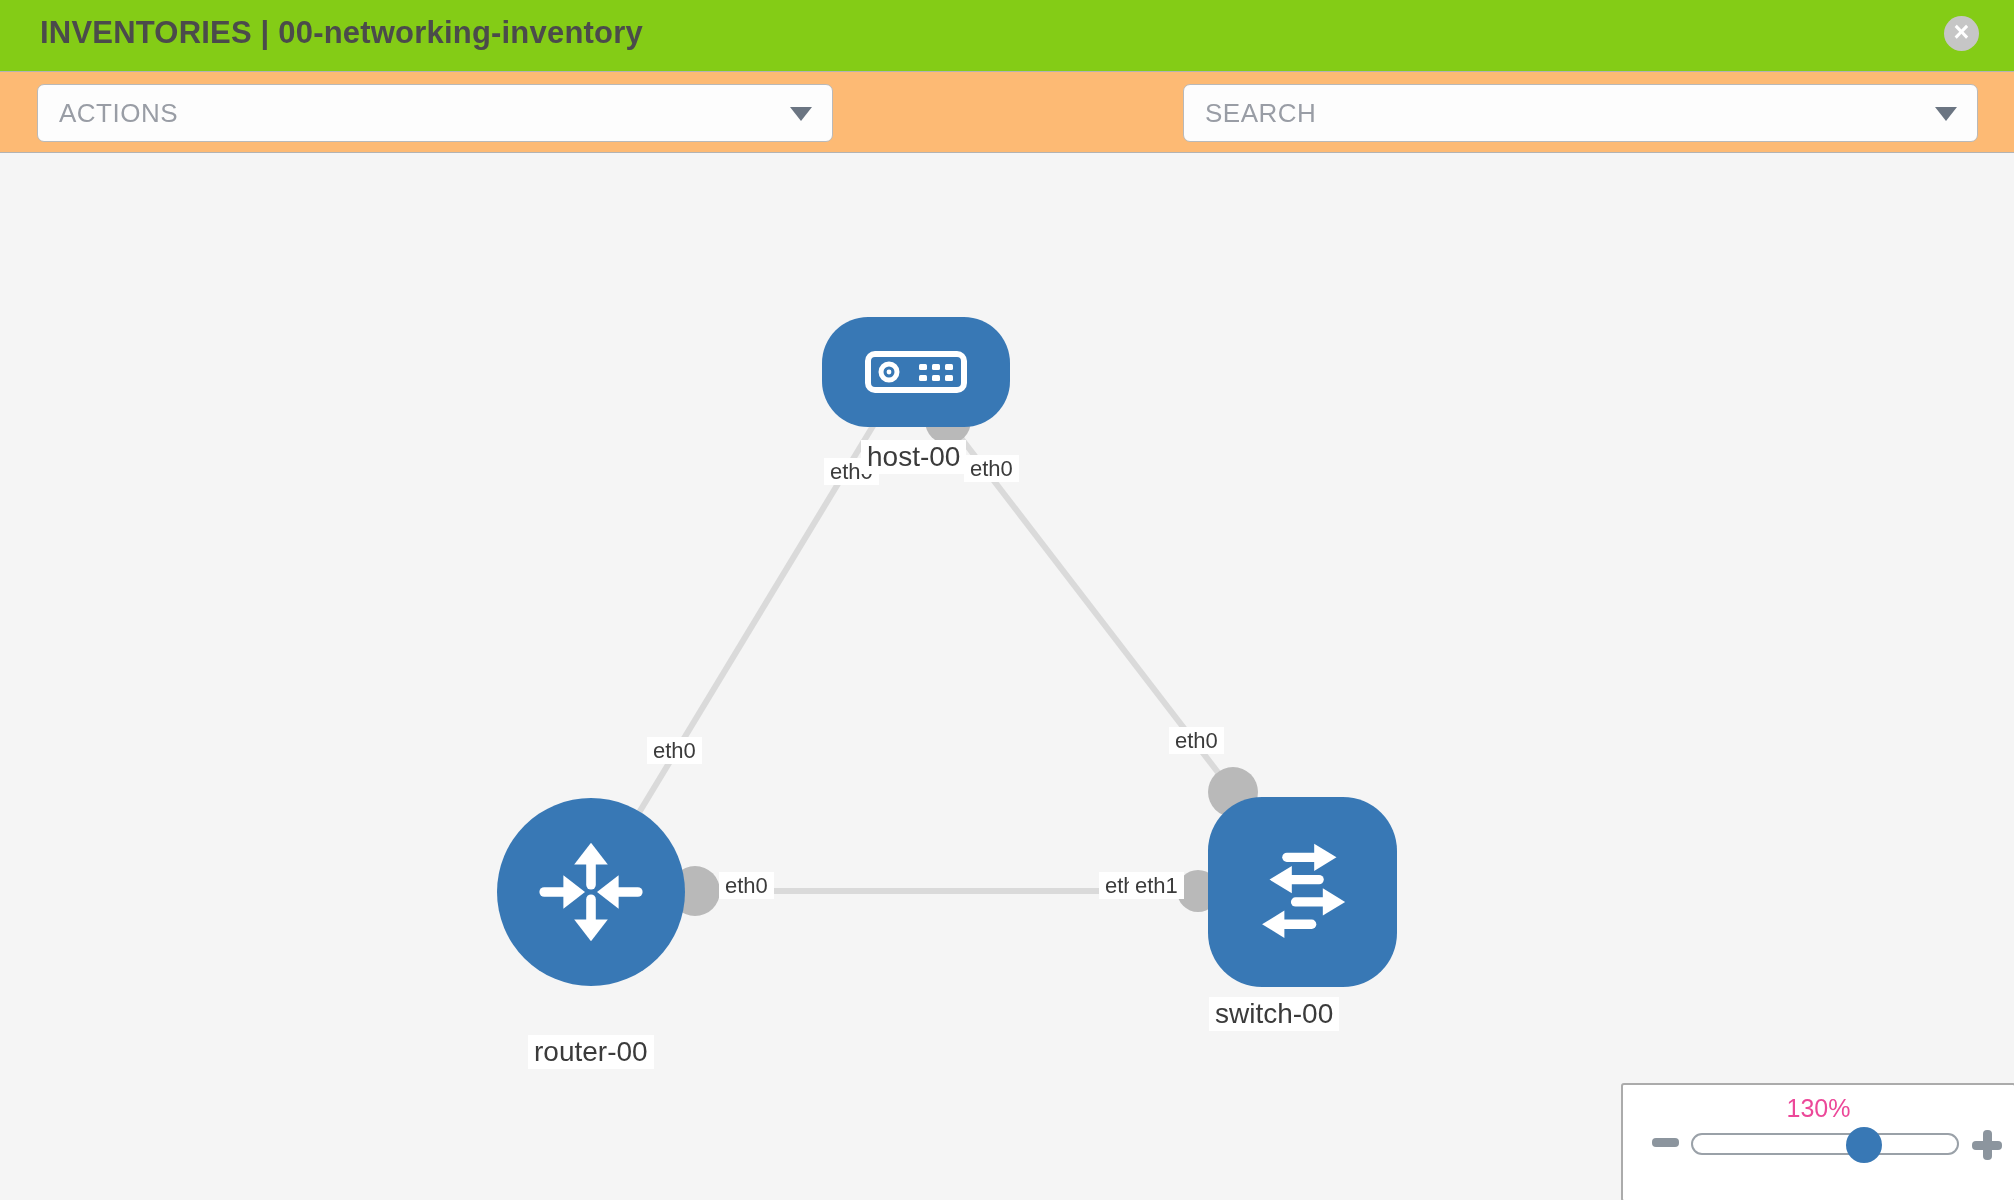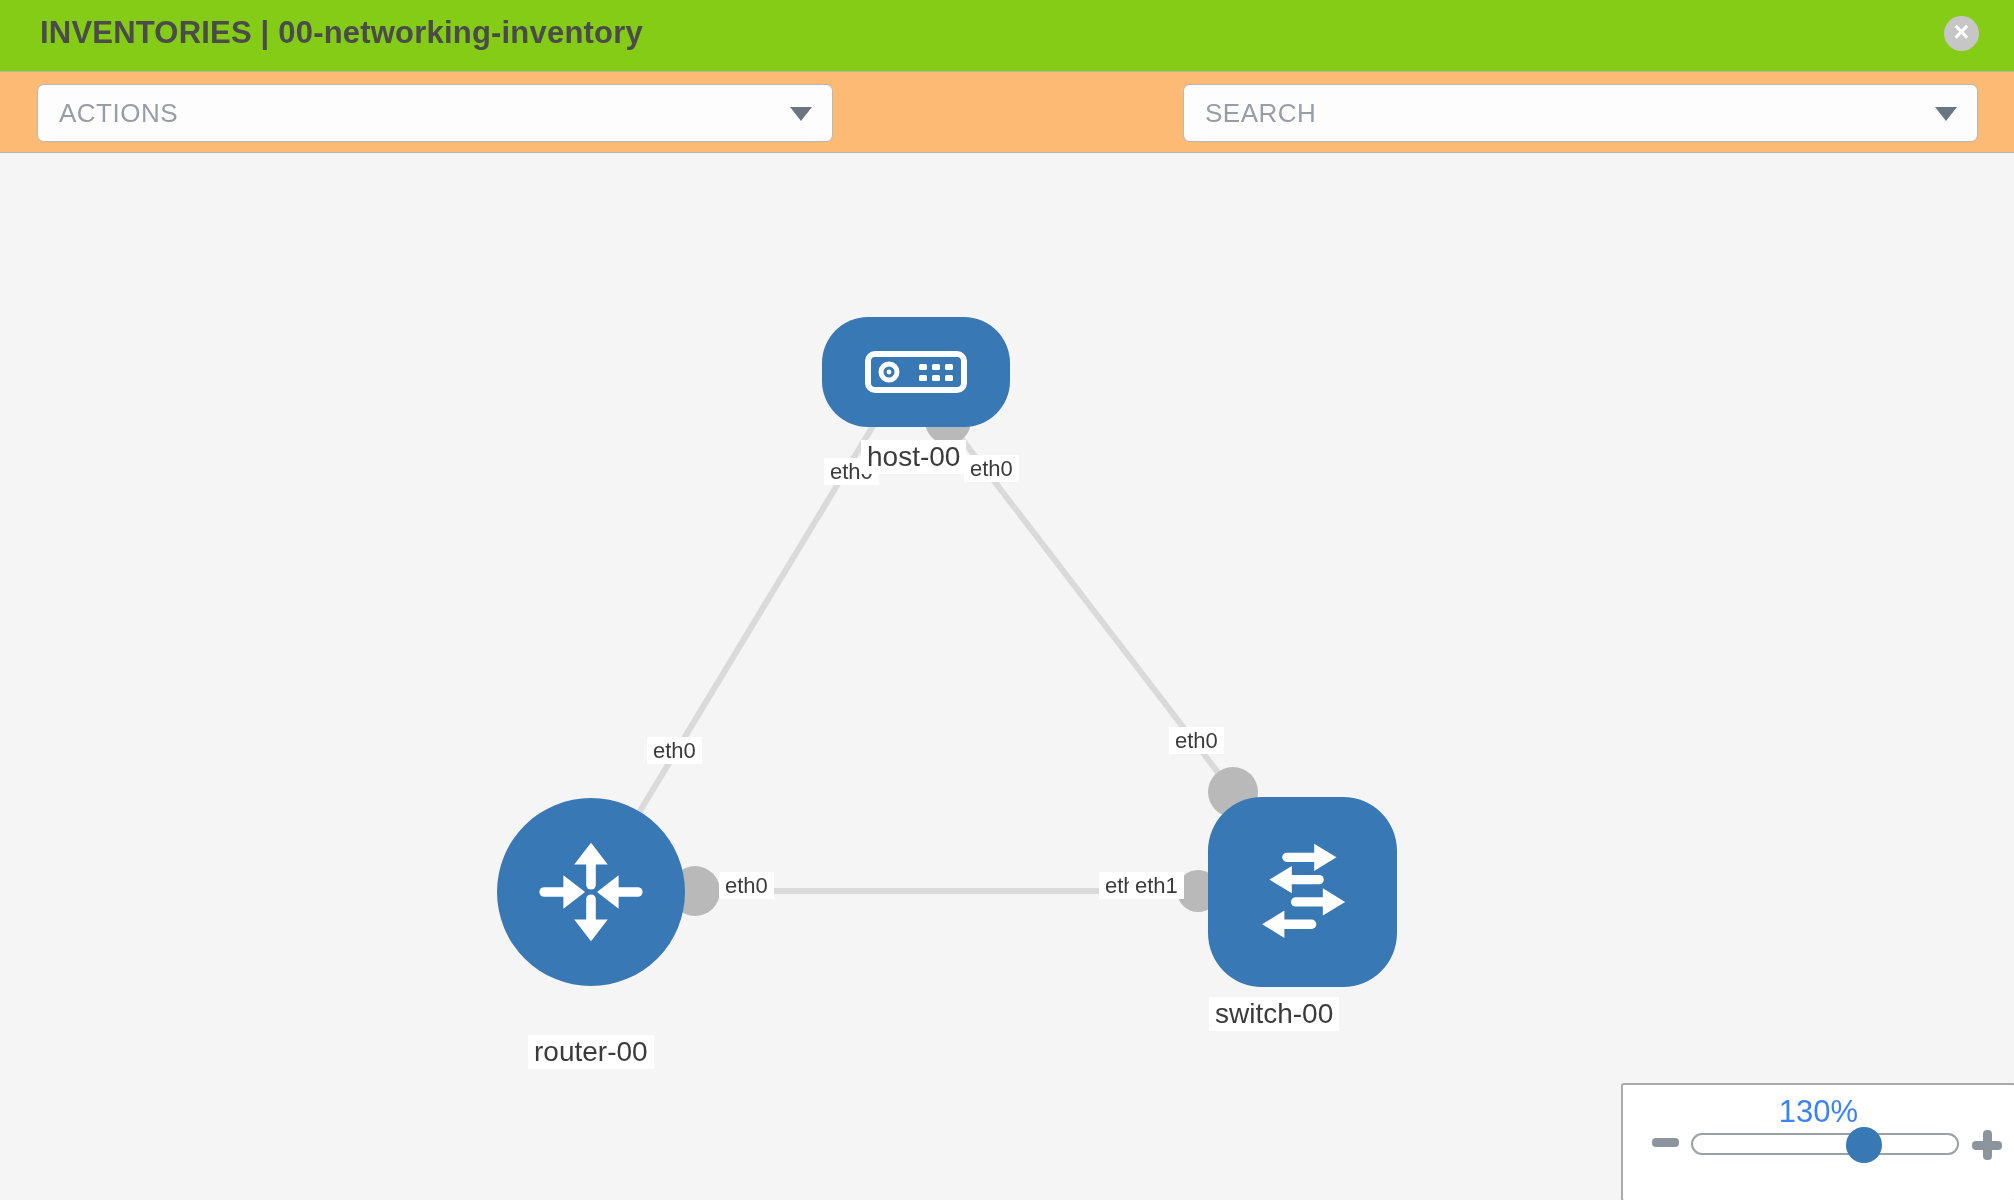--- a/index.html
+++ b/index.html
@@ -36,21 +36,21 @@
 
   .chip { position:absolute; background:#ffffff; color:#3b3b3b; white-space:nowrap;
     padding:1px 6px; line-height:1.15; }
   .chip-name { font-size:28px; }
   .chip-if   { font-size:22px; }
 
   
   .zoom-panel { position:absolute; left:1621px; top:930px; width:395px; height:119px;
     background:#ffffff; border:2px solid #ababab; border-radius:3px; }
   .zoom-level { position:absolute; top:9px; left:0; width:100%; text-align:center;
-    font-size:31px; color:#3b82f6; }
+    font-size:25px; color:#ec4899; }
   .zoom-minus { position:absolute; left:29px; top:53px; width:27px; height:9px;
     background:#8c959e; border-radius:4px; cursor:pointer; }
   .zoom-track { position:absolute; left:68px; top:48px; width:268px; height:22px;
     background:#ffffff; border:2px solid #9aa1a8; border-radius:12px; cursor:pointer; }
   .zoom-knob { position:absolute; left:223px; top:42px; width:36px; height:36px;
     background:#3878b5; border-radius:50%; cursor:pointer; }
   .zoom-plus { position:absolute; left:349px; top:45px; width:30px; height:30px; cursor:pointer; }
   .zoom-plus::before { content:""; position:absolute; left:0; top:10.5px; width:30px; height:9px;
     background:#8c959e; border-radius:4px; }
   .zoom-plus::after { content:""; position:absolute; left:10.5px; top:0; width:9px; height:30px;

